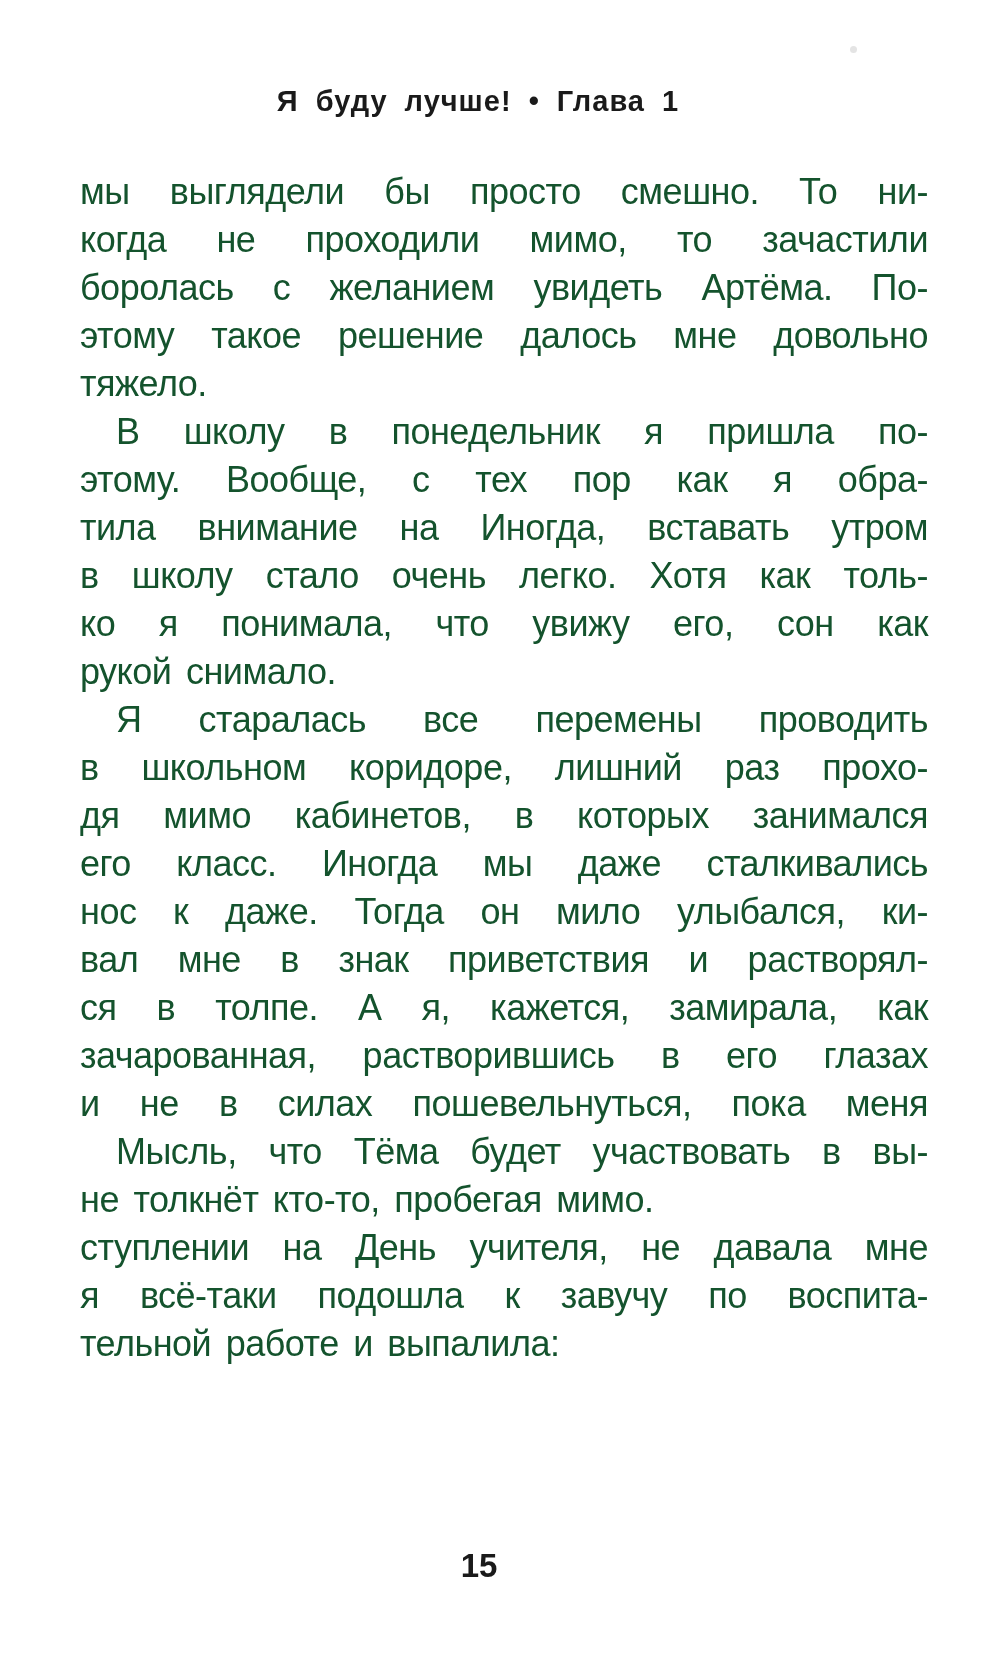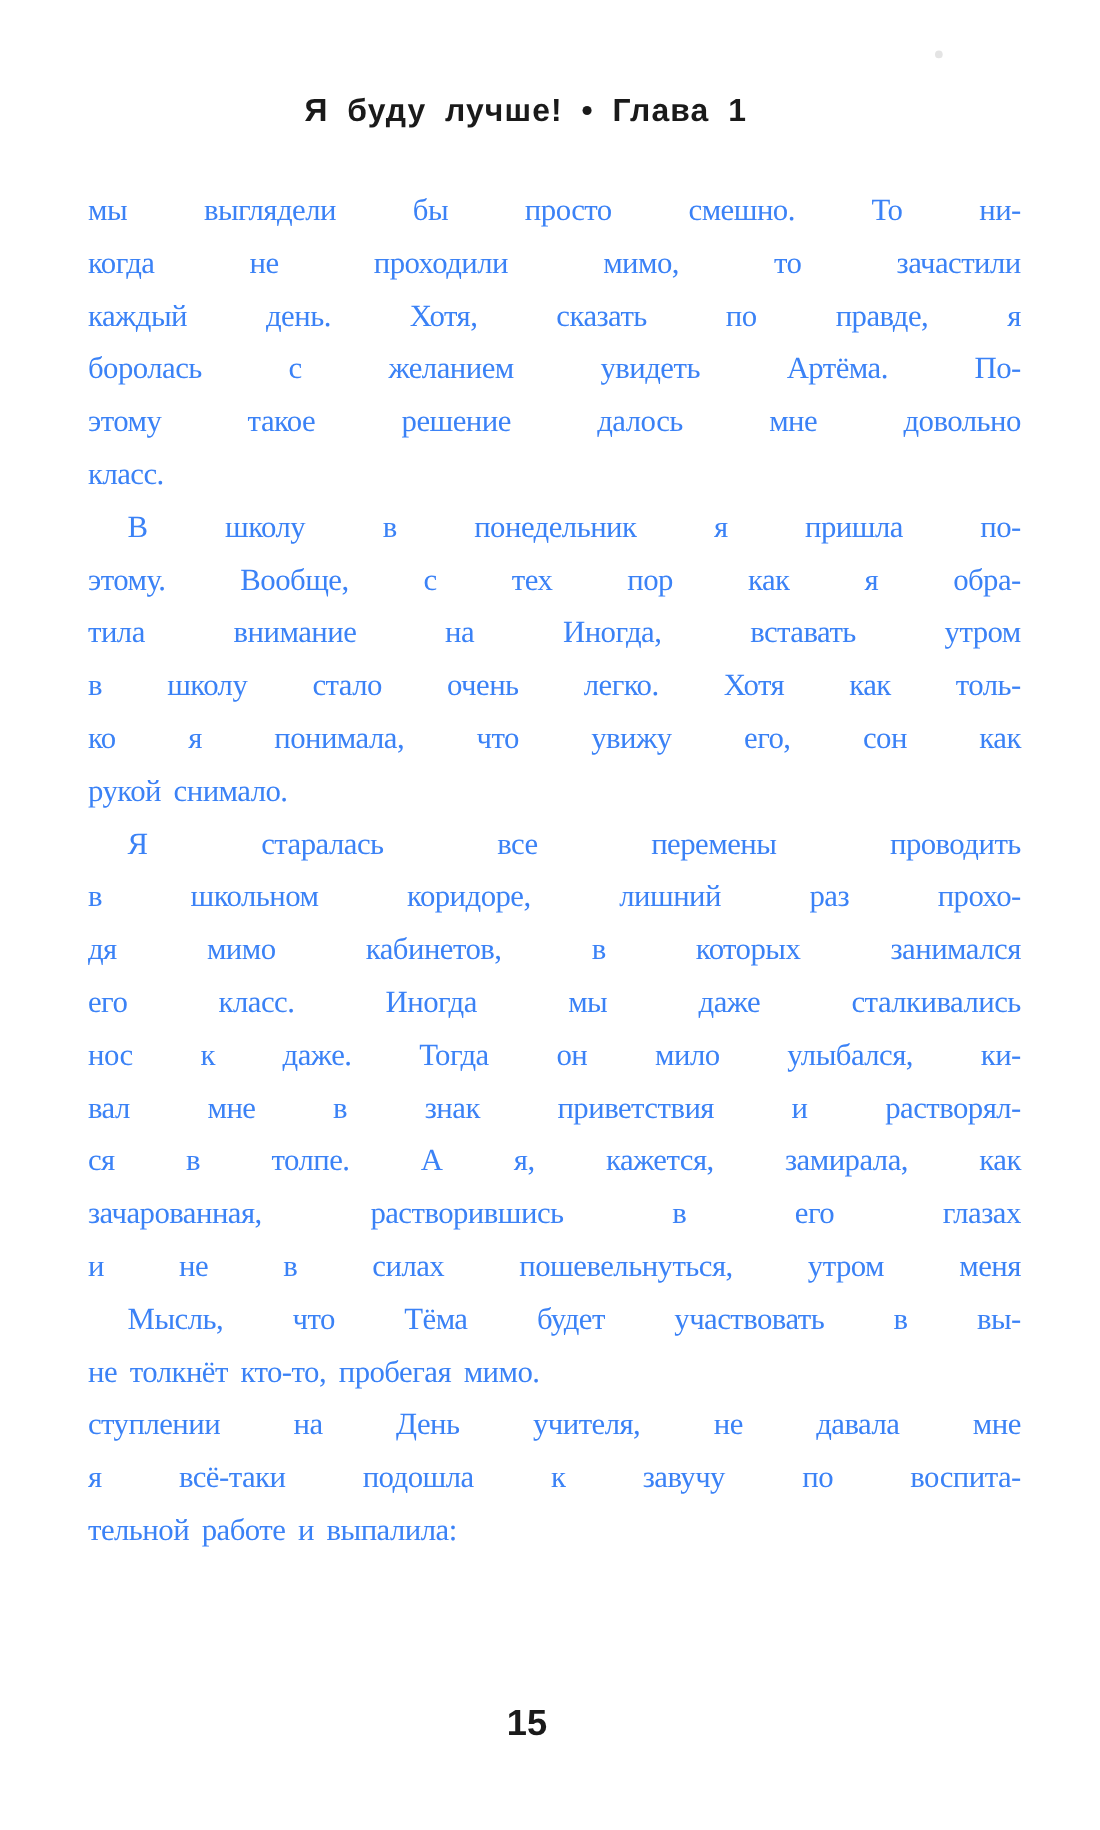--- a/index.html
+++ b/index.html
@@ -42,25 +42,25 @@
     border-radius: 50%;
     background: #e4e4e4;
   }
   .text-block {
     position: absolute;
     left: 80px;
     top: 168px;
     width: 848px;
   }
   .line {
-    font-family: Liberation Serif, serif;
-    font-size: 28px;
+    font-family: Liberation Sans, sans-serif;
+    font-size: 36px;
     line-height: 48px;
     height: 48px;
-    color: #3b82f6;
+    color: #14532d;
     letter-spacing: -0.5px;
     word-spacing: 5px;
     text-align: justify;
     text-align-last: justify;
     -moz-text-align-last: justify;
     white-space: nowrap;
   }
   .line.last {
     text-align-last: left;
     -moz-text-align-last: left;
@@ -87,41 +87,40 @@
 <div class="page">
 
   <div class="running-header">Я буду лучше! • Глава 1</div>
 
   <div class="scan-artifact-dot"></div>
 
   <div class="text-block">
 
     <div class="line">мы выглядели бы просто смешно. То ни-</div>
     <div class="line">когда не проходили мимо, то зачастили</div>
-    <div class="line">каждый день. Хотя, сказать по правде, я</div>
     <div class="line">боролась с желанием увидеть Артёма. По-</div>
     <div class="line">этому такое решение далось мне довольно</div>
-    <div class="line last">класс.</div>
+    <div class="line last">тяжело.</div>
 
     <div class="line indent">В школу в понедельник я пришла по-</div>
     <div class="line">этому. Вообще, с тех пор как я обра-</div>
     <div class="line">тила внимание на Иногда, вставать утром</div>
     <div class="line">в школу стало очень легко. Хотя как толь-</div>
     <div class="line">ко я понимала, что увижу его, сон как</div>
     <div class="line last">рукой снимало.</div>
 
     <div class="line indent">Я старалась все перемены проводить</div>
     <div class="line">в школьном коридоре, лишний раз прохо-</div>
     <div class="line">дя мимо кабинетов, в которых занимался</div>
     <div class="line">его класс. Иногда мы даже сталкивались</div>
     <div class="line">нос к даже. Тогда он мило улыбался, ки-</div>
     <div class="line">вал мне в знак приветствия и растворял-</div>
     <div class="line">ся в толпе. А я, кажется, замирала, как</div>
     <div class="line">зачарованная, растворившись в его глазах</div>
-    <div class="line">и не в силах пошевельнуться, утром меня</div>
+    <div class="line">и не в силах пошевельнуться, пока меня</div>
     <div class="line indent">Мысль, что Тёма будет участвовать в вы-</div>
 
     <div class="line last">не толкнёт кто-то, пробегая мимо.</div>
     <div class="line">ступлении на День учителя, не давала мне</div>
     <div class="line">я всё-таки подошла к завучу по воспита-</div>
     <div class="line last">тельной работе и выпалила:</div>
   </div>
 
   <div class="page-number">15</div>
 

